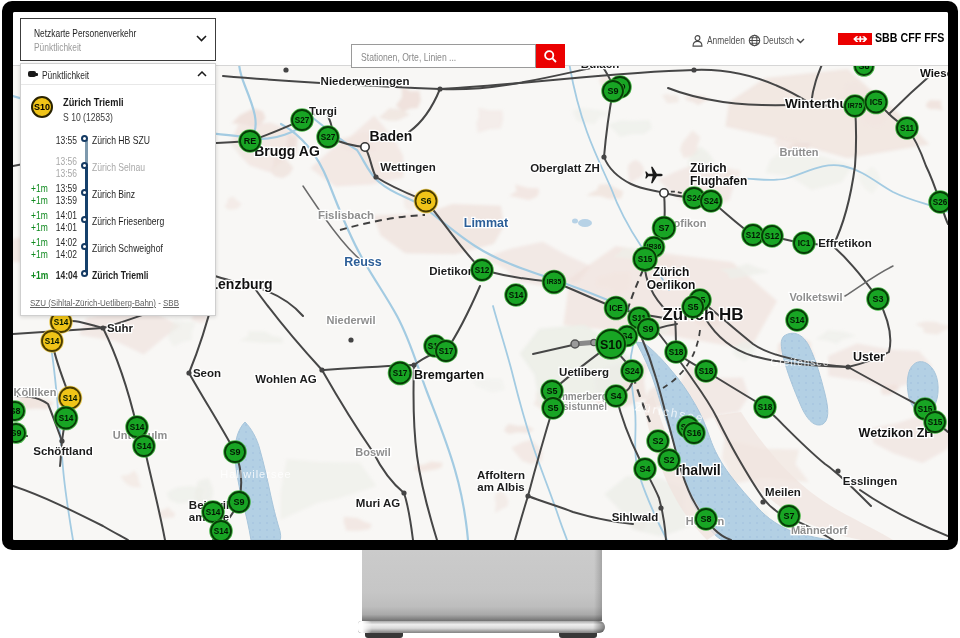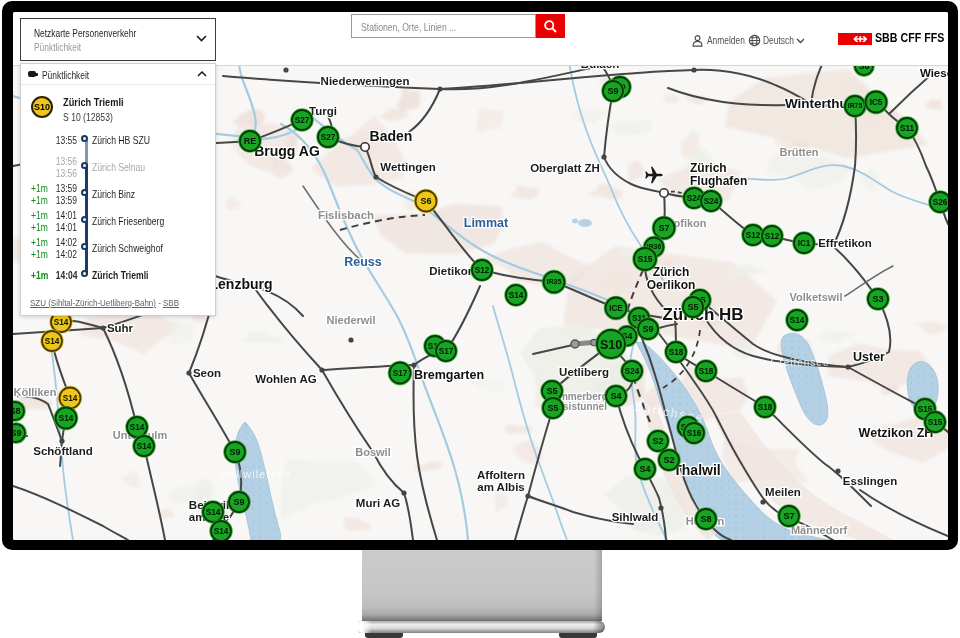--- a/index.html
+++ b/index.html
@@ -19,21 +19,21 @@
   background:linear-gradient(90deg,#ffffff 30%,rgba(255,255,255,0)); }
 #stand-base:after { content:""; position:absolute; right:0; top:0; width:12px; height:100%; border-radius:0 8px 8px 0;
   background:linear-gradient(90deg,rgba(0,0,0,0) 0%,rgba(0,0,0,0.45) 100%); }
 .foot { position:absolute; top:633px; height:5px; background:#383838; border-radius:0 0 3px 3px; }
 
 #header { position:absolute; left:0; top:0; width:935px; height:54px; background:#fff; border-bottom:1px solid #d6d6d6; }
 #dd { position:absolute; left:7px; top:6px; width:196px; height:43px; border:1px solid #3c3c3c; background:#fff; }
 #dd .l1 { position:absolute; left:13px; top:8px; font-size:10.5px; color:#1e1e1e; transform:scaleX(0.8); transform-origin:left top; white-space:nowrap; }
 #dd .l2 { position:absolute; left:13px; top:22px; font-size:10.5px; color:#9a9a9a; transform:scaleX(0.8); transform-origin:left top; white-space:nowrap; }
 #dd svg { position:absolute; right:8px; top:16px; }
-#search { position:absolute; left:338px; top:2px; width:214px; height:33px; }
+#search { position:absolute; left:338px; top:32px; width:214px; height:33px; }
 #search .box { position:absolute; left:0; top:0; width:185px; height:24px; border:1px solid #9a9a9a; background:#fff; }
 #search .ph { position:absolute; left:9px; top:6px; font-size:10.5px; color:#8a8a8a; transform:scaleX(0.82); transform-origin:left top; white-space:nowrap; }
 #search .btn { position:absolute; left:185px; top:0; width:29px; height:24px; background:#eb0000; }
 #search .btn svg { position:absolute; left:7px; top:5px; }
 .hitem { position:absolute; white-space:nowrap; color:#505050; font-size:10.5px; transform:scaleX(0.8); transform-origin:left top; }
 .hico { position:absolute; }
 #logo { position:absolute; left:825px; top:21px; }
 #logo .flag { position:absolute; left:0; top:0; width:34px; height:12px; background:#eb0000; }
 #logo .txt { position:absolute; left:37px; top:-3.5px; font-size:13px; font-weight:bold; color:#000; white-space:nowrap; transform:scaleX(0.82); transform-origin:left center; }
 

